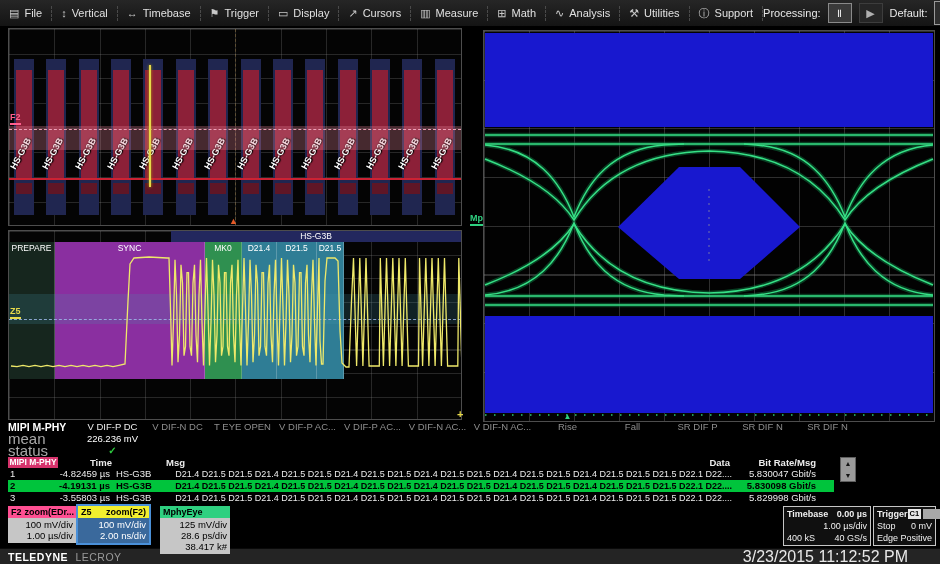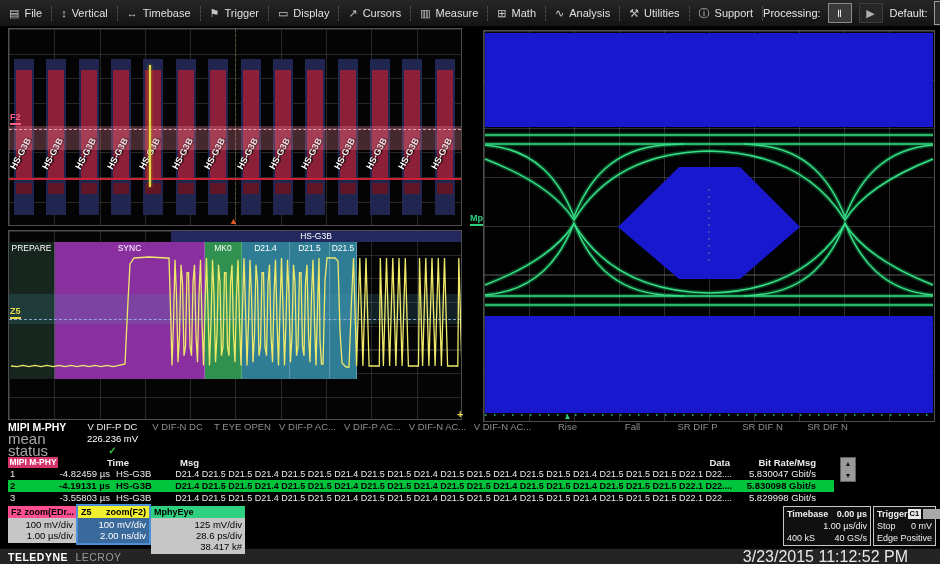--- a/index.html
+++ b/index.html
@@ -88,22 +88,22 @@
   .m-col .lbl{color:#8e8e8e;font-size:9.5px;line-height:12px;white-space:nowrap;overflow:hidden;}
   .m-col.active .lbl{color:#ececec;}
   .m-col .val{color:#fff;font-size:9.5px;line-height:11.5px;height:11.5px;white-space:nowrap;}
   .m-col .st{color:#2ecc40;font-weight:bold;font-size:10px;line-height:11px;height:11px;}
 
   
   #dtable{position:absolute;left:8px;top:457px;width:826px;font-size:9.5px;color:#ececec;}
   .dt-header{position:relative;height:11px;font-weight:bold;line-height:11px;}
   .dt-header span{position:absolute;top:0;white-space:nowrap;}
   .dt-title{left:0;width:50px;background:#d6336c;color:#fff;text-align:center;font-size:8.5px;height:11px;}
-  .h-time{left:69px;width:52px;text-align:right;}
-  .h-msg{left:172px;}
+  .h-time{left:52px;width:52px;text-align:right;}
+  .h-msg{left:158px;}
   .h-data{left:640px;width:82px;text-align:right;}
   .h-rate{left:722px;width:86px;text-align:right;}
   .dt-row{position:relative;height:12px;line-height:12px;white-space:nowrap;background:#000;}
   .dt-row.sel{background:#00c43c;color:#000;font-weight:bold;}
   .dt-row span{position:absolute;top:0;}
   .dt-idx{left:2px;}
   .dt-time{left:18px;width:84px;text-align:right;}
   .dt-msg{left:108px;}
   .dt-data{left:152px;width:572px;text-align:right;overflow:hidden;font-size:9px;}
   .dt-rate{left:716px;width:92px;text-align:right;}
@@ -307,21 +307,21 @@
     <div class="zp-segments" id="zp-segments">
         <div class="zp-seg" style="width:46px;background:#16261e">
           <span class="seg-lbl">PREPARE</span>
         </div>
         <div class="zp-seg" style="width:150px;background:#8a2fa0">
           <span class="seg-lbl">SYNC</span>
         </div>
         <div class="zp-seg" style="width:37px;background:#2f9050">
           <span class="seg-lbl">MK0</span>
         </div>
-        <div class="zp-seg" style="width:48px;background:#2f7d95">
+        <div class="zp-seg" style="width:35px;background:#2f7d95">
           <span class="seg-lbl">D21.4</span>
         </div>
         <div class="zp-seg" style="width:40px;background:#2f7d95">
           <span class="seg-lbl">D21.5</span>
         </div>
         <div class="zp-seg" style="width:27px;background:#2f7d95">
           <span class="seg-lbl">D21.5</span>
         </div>
       </div>
     <div class="zp-header">HS-G3B</div>
@@ -508,21 +508,21 @@
       <div class="desc blue-body selected" style="left:78px;width:71px;height:37px">
         <div class="hdr" style="background:#f2ef2e">
           <span>Z5</span>
           <span>zoom(F2)</span>
         </div>
         <div class="bdy" style="">
           <div>100 mV/div</div>
           <div>2.00 ns/div</div>
         </div>
       </div>
-      <div class="desc" style="left:151px;width:94px;height:48px">
+      <div class="desc" style="left:160px;width:70px;height:48px">
         <div class="hdr" style="background:#2fd080">
           <span>MphyEye</span>
           <span></span>
         </div>
         <div class="bdy" style="background:#c6c6c6">
           <div>125 mV/div</div>
           <div>28.6 ps/div</div>
           <div>38.417 k#</div>
         </div>
       </div>

